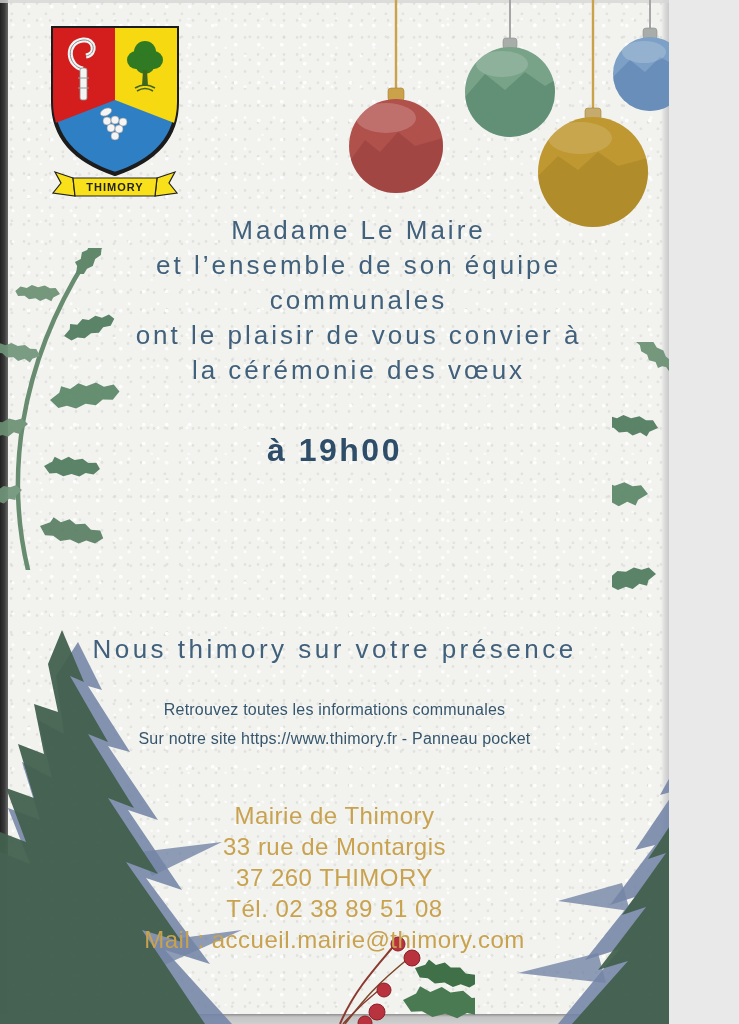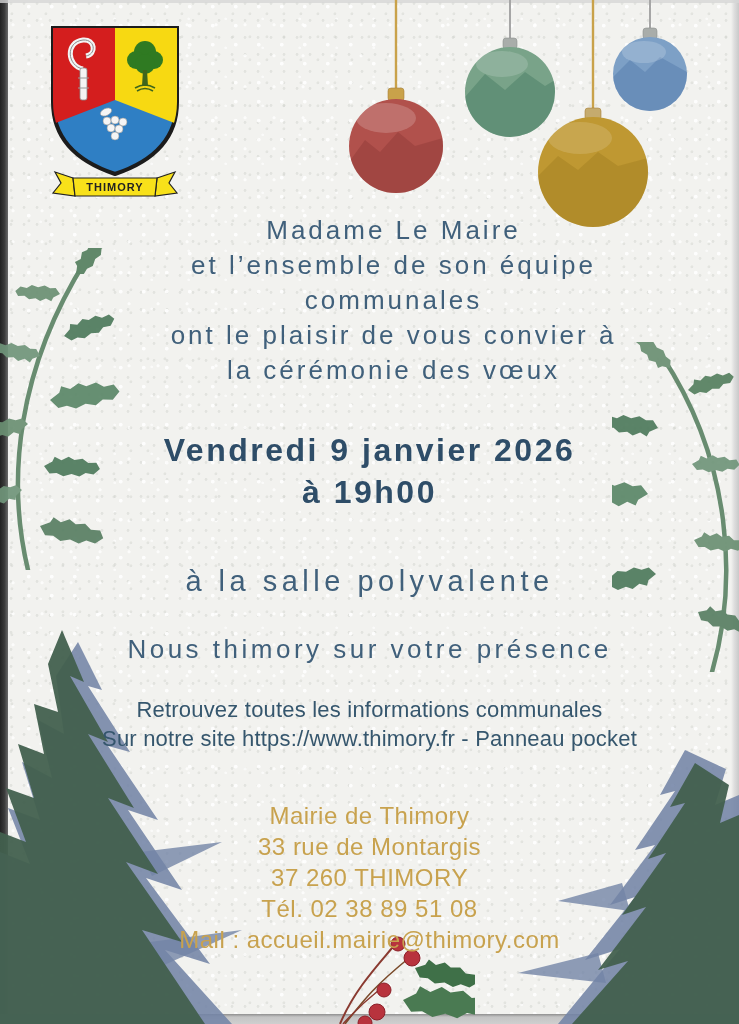--- a/index.html
+++ b/index.html
@@ -1,16 +1,16 @@
 <!DOCTYPE html>
 <html style="--color-text: #40607b; --color-heading: #2e4d68; --color-info: #35566d; --color-gold: #c8a24e; --color-bauble-red: #b1514c; --color-bauble-green: #79a389; --color-bauble-gold: #bf9832; --color-bauble-blue: #7da0c6; --color-tree-green: #42604e; --color-tree-blue: #7384a6; --color-holly-green: #5d8466;"><head>
 <meta charset="utf-8">
 <style>
   html,body{margin:0;padding:0;background:#e9e9e9;}
-  .photo{position:relative;width:739px;height:1024px;overflow:hidden;
+  .photo{position:relative;width:669px;height:1024px;overflow:hidden;
     background:#f1f1ee;font-family:"Liberation Sans",sans-serif;}
   .paper-texture{position:absolute;inset:0;
     background-color:#f2f2ef;
     background-image:
       radial-gradient(circle at 25% 35%, rgba(255,255,255,.85) 0 1.5px, transparent 2.2px),
       radial-gradient(circle at 70% 60%, rgba(208,210,205,.45) 0 1px, transparent 1.8px),
       radial-gradient(circle at 45% 80%, rgba(255,255,255,.75) 0 1.2px, transparent 1.9px),
       radial-gradient(circle at 85% 20%, rgba(203,206,201,.4) 0 1.1px, transparent 1.8px),
       radial-gradient(circle at 10% 65%, rgba(255,255,255,.6) 0 1px, transparent 1.6px);
     background-size:23px 19px,17px 23px,29px 31px,13px 17px,37px 29px;}
@@ -20,21 +20,21 @@
     background:linear-gradient(270deg,#c9c9c9 0%,#dedede 60%,rgba(222,222,222,0) 100%);}
   .edge-top{position:absolute;left:0;right:0;top:0;height:3px;background:#d6d6d6;opacity:.8;}
   .edge-bottom{position:absolute;left:0;right:0;bottom:0;height:10px;
     background:linear-gradient(180deg,#8f8f8f 0%,#c4c4c4 30%,#cfcfcf 100%);}
   .decor{position:absolute;pointer-events:none;}
   .txt{position:absolute;left:0;right:0;text-align:center;z-index:5;}
   .intro{top:213px;font-size:26px;line-height:35px;letter-spacing:3px;color:var(--color-text,#40607b);padding-left:48px;}
   .dateblock{top:429px;font-size:32px;font-weight:700;line-height:42px;letter-spacing:2.5px;color:var(--color-heading,#2e4d68);}
   .venue{top:564px;font-size:29px;line-height:34px;letter-spacing:4.5px;color:var(--color-text,#40607b);}
   .presence{top:634px;font-size:26px;line-height:31px;letter-spacing:3.5px;color:var(--color-text,#40607b);}
-  .info{top:695px;font-size:22px;line-height:29px;letter-spacing:0.2px;color:var(--color-info,#35566d);}
+  .info{top:695px;font-size:16px;line-height:29px;letter-spacing:0.2px;color:var(--color-info,#35566d);}
   .contact{top:800px;font-size:24px;line-height:31px;letter-spacing:0.5px;color:var(--color-gold,#c8a24e);}
 </style>
 </head>
 <body>
 
 <div class="photo">
   <div class="paper-texture"></div>
 
   <svg width="0" height="0" style="position:absolute" aria-hidden="true">
     <defs>
@@ -201,25 +201,23 @@
 
   <div class="txt intro">
     <div>Madame Le Maire</div>
     <div>et l’ensemble de son équipe</div>
     <div>communales</div>
     <div>ont le plaisir de vous convier à</div>
     <div>la cérémonie des vœux</div>
   </div>
 
   <div class="txt dateblock">
-    <div>Vendredi 9 janvier 2026</div>
     <div>à 19h00</div>
   </div>
 
-  <div class="txt venue">à la salle polyvalente</div>
 
   <div class="txt presence">Nous thimory sur votre présence</div>
 
   <div class="txt info">
     <div>Retrouvez toutes les informations communales</div>
     <div>Sur notre site https://www.thimory.fr - Panneau pocket</div>
   </div>
 
   <div class="txt contact">
     <div>Mairie de Thimory</div>

